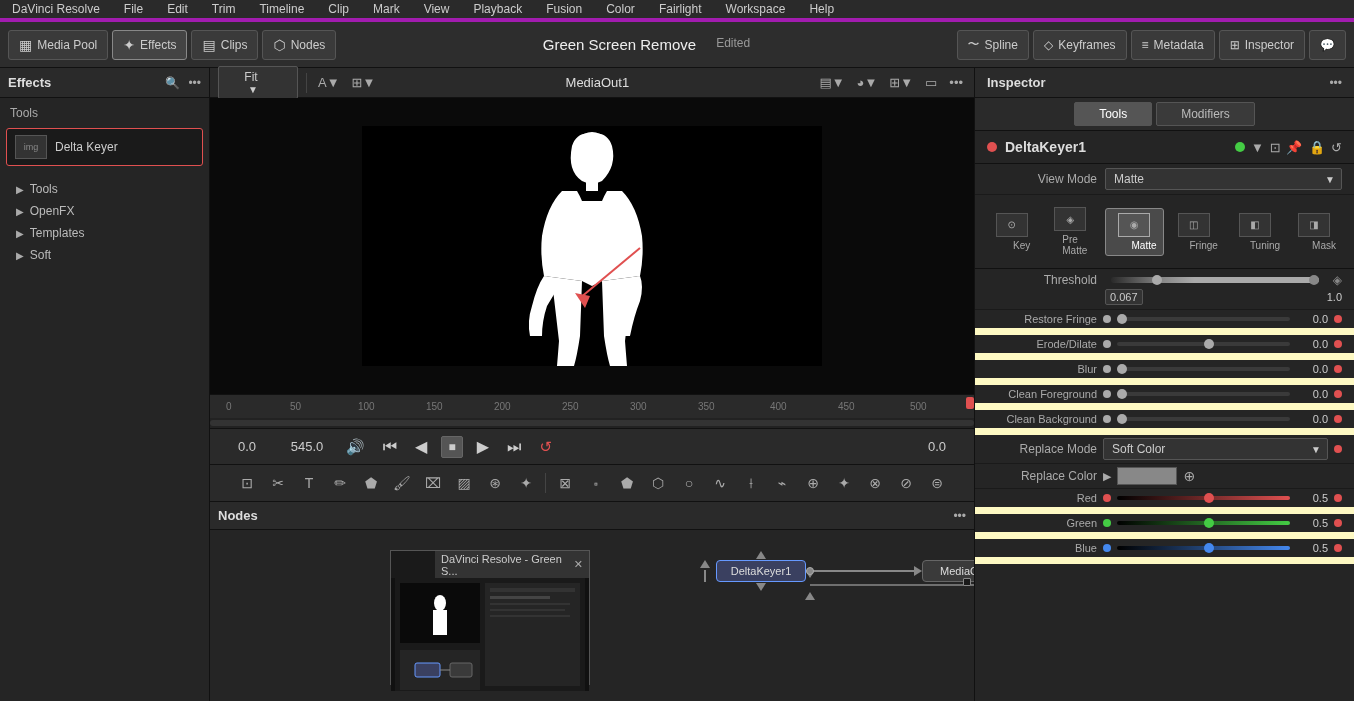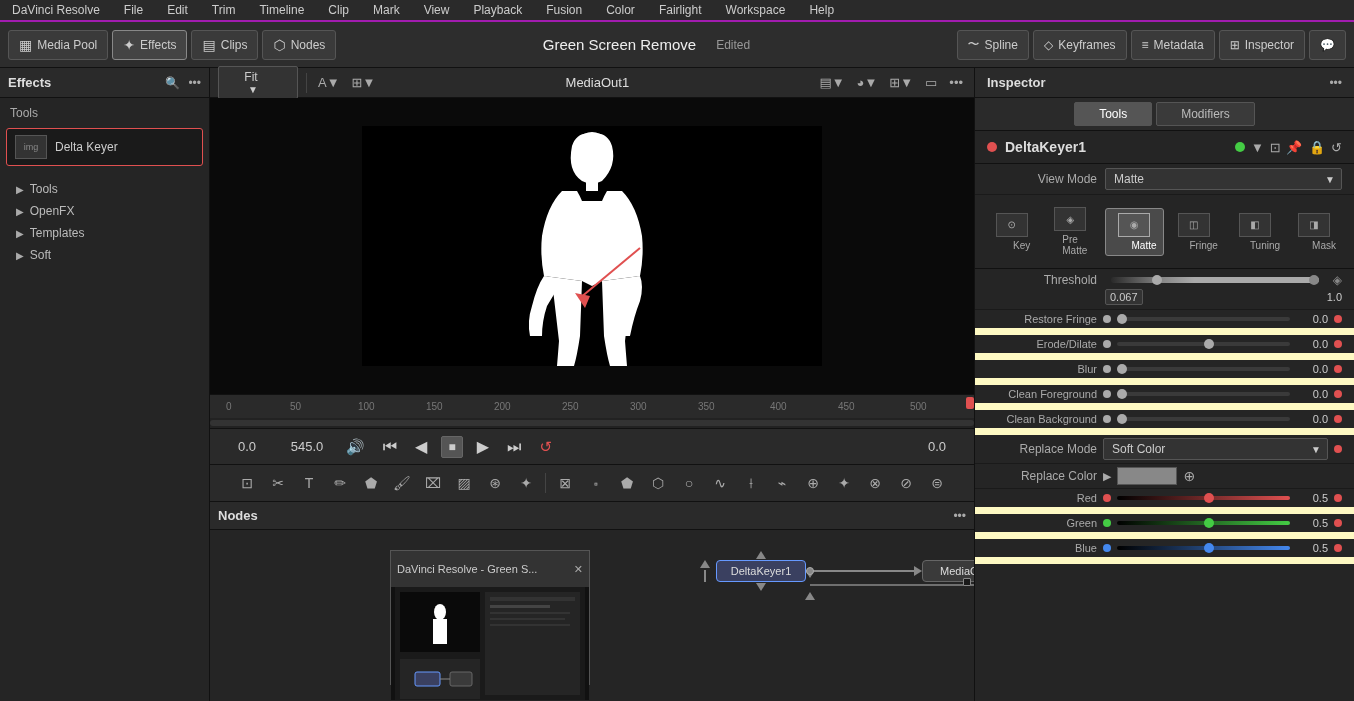--- a/index.html
+++ b/index.html
@@ -6,21 +6,21 @@
     body { background: #1a1a1a; color: #ccc; font-family: 'Segoe UI', Arial, sans-serif; font-size: 12px; width: 1354px; height: 701px; overflow: hidden; }
 
     
     .menu-bar {
       background: #2a2a2a;
       height: 22px;
       display: flex;
       align-items: center;
       padding: 0 8px;
       gap: 16px;
-      border-bottom: 2px solid #a21caf;
+      border-bottom: 4px solid #a21caf;
     }
     .menu-item {
       color: #ccc;
       font-size: 12px;
       cursor: pointer;
       padding: 2px 4px;
     }
 
     
     .toolbar {
@@ -46,21 +46,21 @@
       height: 30px;
     }
     .tool-btn.active { background: #444; border-color: #888; }
 
     .title-area {
       flex: 1;
       text-align: center;
       font-size: 14px;
       color: #ddd;
       display: flex;
-      align-items: center;
+      align-items: flex-start;
       justify-content: center;
       gap: 20px;
     }
 
     .toolbar-right {
       display: flex;
       align-items: center;
       gap: 4px;
     }
 
@@ -260,27 +260,28 @@
       left: 180px;
       top: 20px;
       width: 200px;
       height: 135px;
       background: #1a1a1a;
       border: 1px solid #555;
       z-index: 10;
     }
     .thumbnail-titlebar {
       background: #333;
-      height: 36px;
+      height: 27px;
       display: flex;
       align-items: center;
       justify-content: space-between;
       padding: 0 6px;
       font-size: 11px;
       color: #ccc;
+      margin-left: 44px;
     }
     .thumbnail-content {
       height: calc(135px - 22px);
       background: #111;
       display: flex;
       align-items: center;
       justify-content: center;
       overflow: hidden;
     }
     .node-box {

